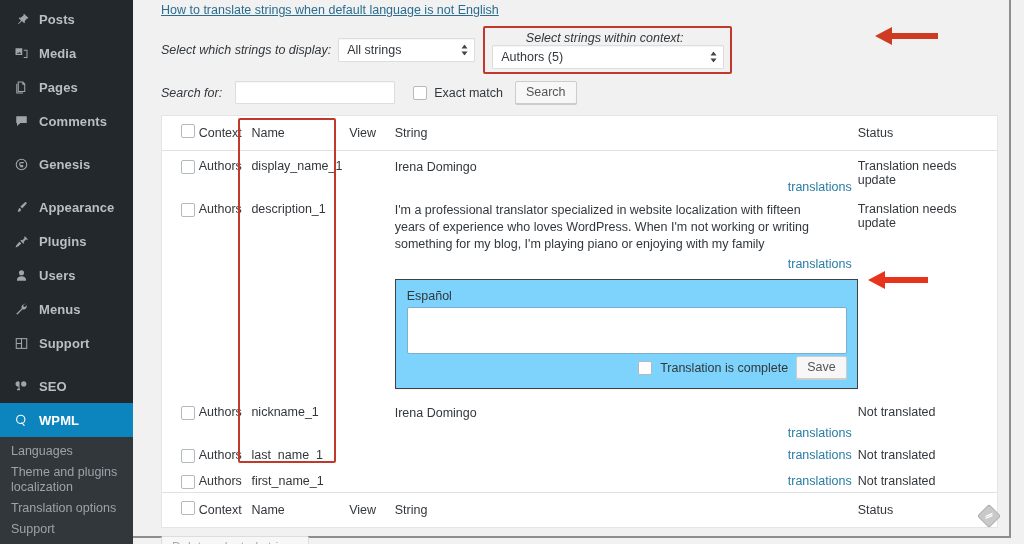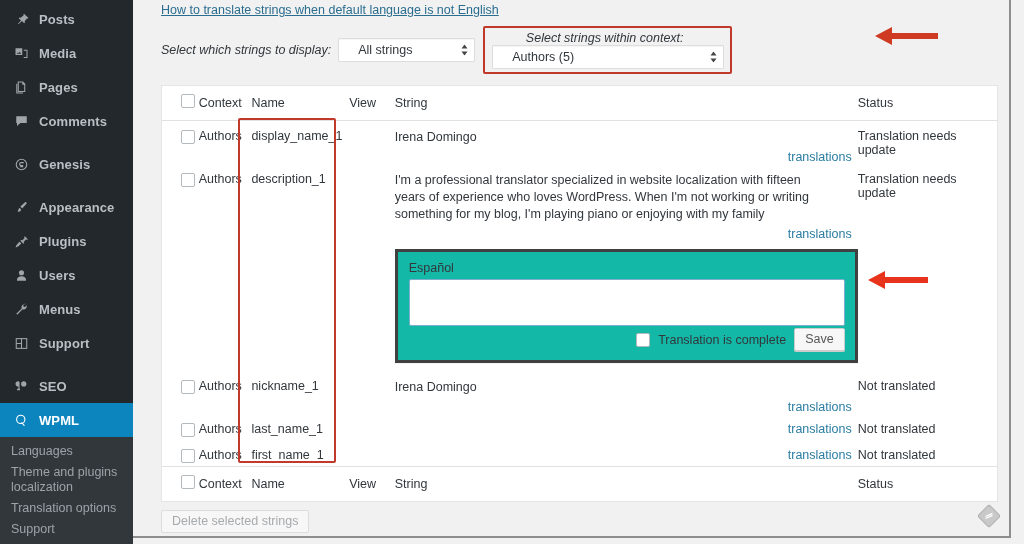--- a/index.html
+++ b/index.html
@@ -115,21 +115,21 @@
   .wp-select {
     position: relative;
     display: inline-flex;
     align-items: center;
     background: #fff;
     border: 1px solid #ddd;
     border-radius: 1px;
     height: 24px;
     font-size: 12.5px;
     color: #32373c;
-    padding: 0 22px 0 19px;
+    padding: 0 22px 0 8px;
     cursor: pointer;
     box-shadow: 0 1px 1px rgba(0,0,0,.04) inset;
   }
   .wp-select .arrows {
     position: absolute;
     right: 6px; top: 50%;
     transform: translateY(-50%);
     font-size: 8px;
     line-height: 7px;
     color: #444;
@@ -238,22 +238,22 @@
   }
   .str-cell-inner { position: relative; }
   .link-right {
     text-align: right;
     padding-right: 6px;
     margin-top: 4px;
   }
 
   
   .trans-panel {
-    border: 3px solid #404040;
-    background: #14b8a6;
+    border: 1px solid #404040;
+    background: #7dd3fc;
     margin: 8px 0 8px 0;
     width: 463px;
     padding: 9px 10px 9px 11px;
     box-shadow: 0 1px 1px rgba(0,0,0,.04);
   }
   .trans-panel .lang-label {
     font-size: 12.5px;
     color: #32373c;
     margin-bottom: 4px;
   }
@@ -469,20 +469,29 @@
             <span class="arrows">
               <svg width="7" height="11" viewBox="0 0 7 11" fill="currentColor">
                   <path d="M3.5 0L6.5 4h-6zM3.5 11L.5 7h6z"></path>
                 </svg>
             </span>
           </div>
         </div>
       </div>
 
       
+      <div class="search-row">
+        <span class="filter-label">Search for:</span>
+        <input class="text-input" type="text" placeholder="" style="">
+        <span class="exact-wrap">
+          <span class="cbox"></span>
+          <span class="lbl">Exact match</span>
+        </span>
+        <button class="btn" id="btn-search">Search</button>
+      </div>
 
       
       <div id="table-wrap">
         <table class="strings">
           <thead>
             <tr>
               <th class="col-cb cb-cell">
                 <span class="cbox"></span>
               </th>
               <th class="col-ctx">Context</th>

